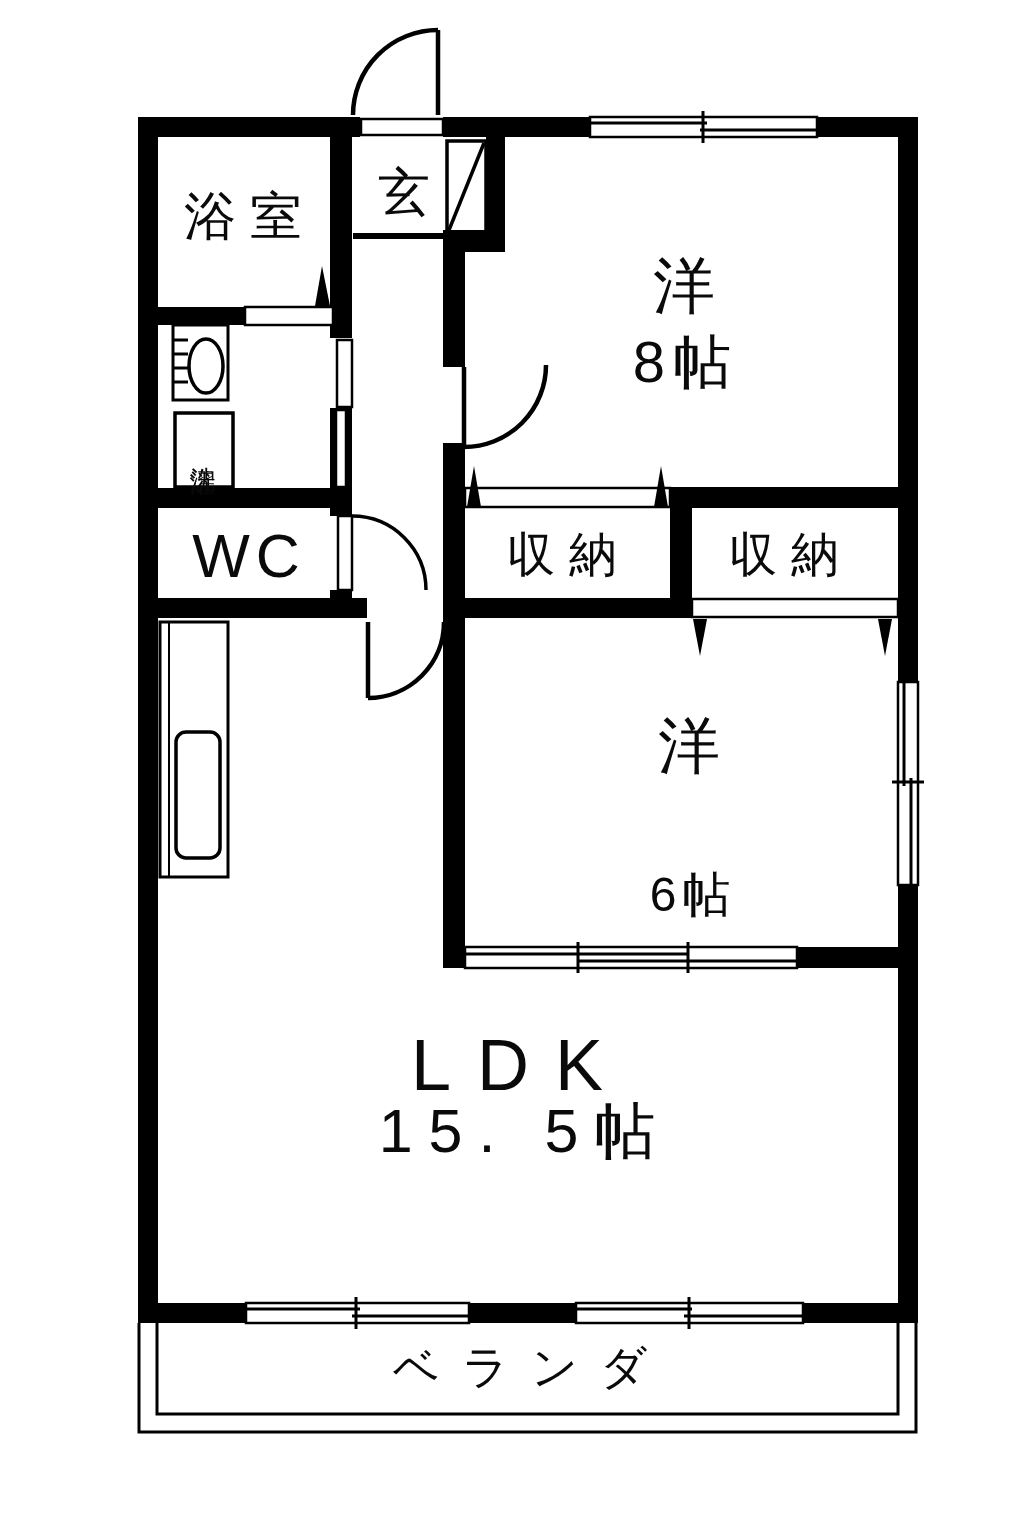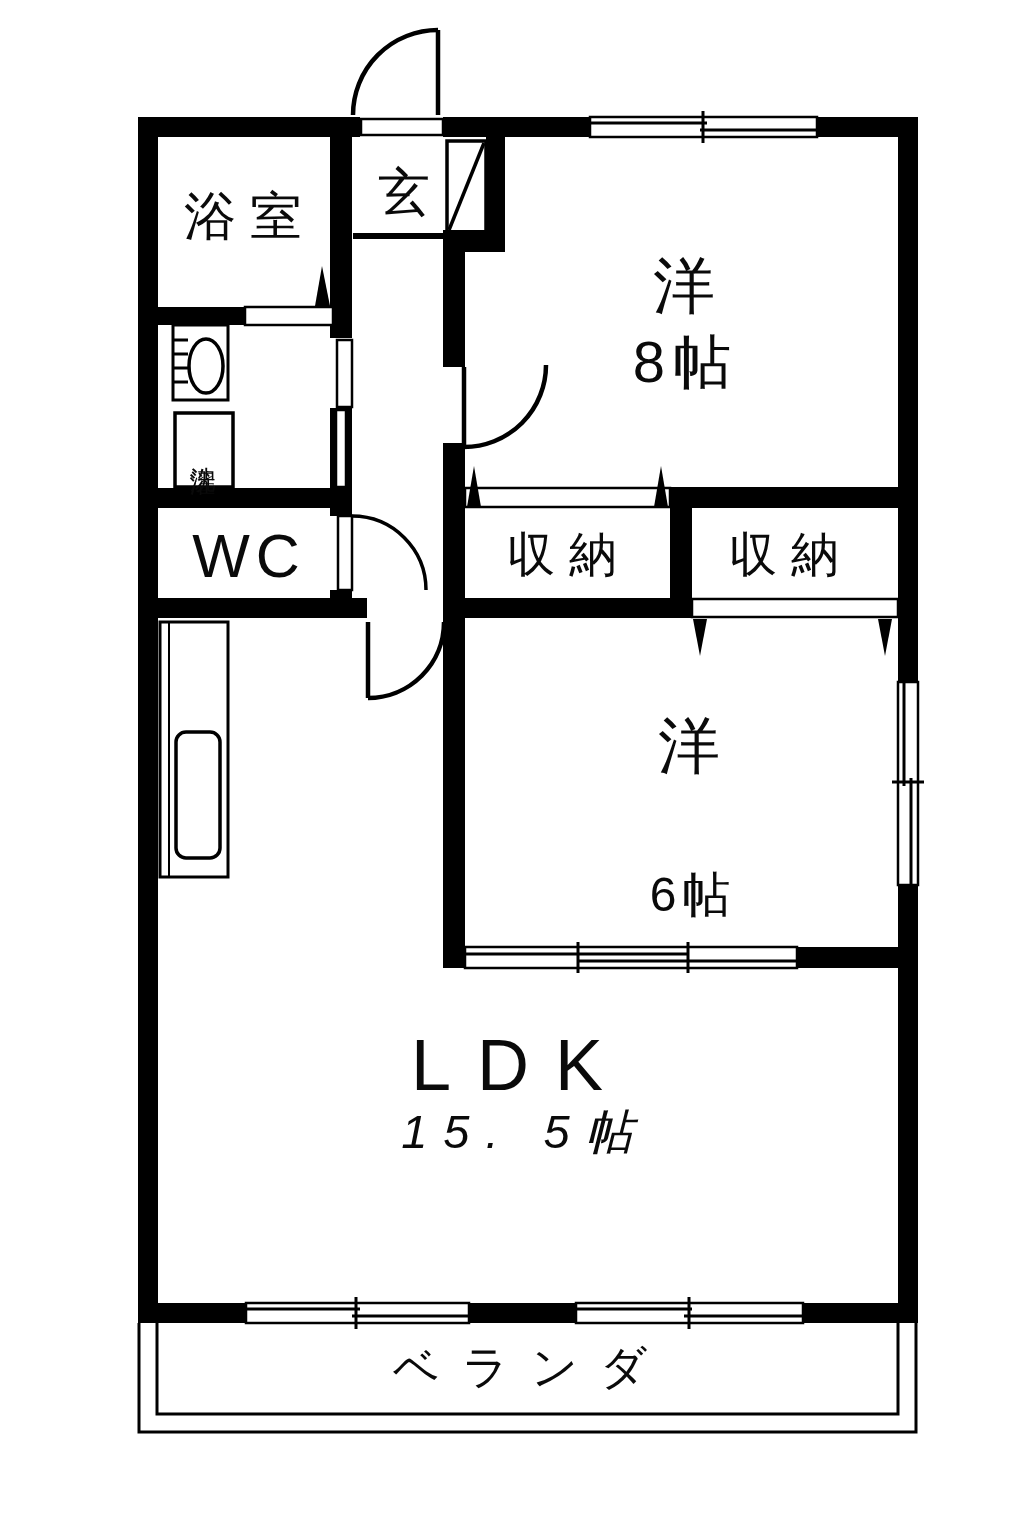--- a/index.html
+++ b/index.html
@@ -28,21 +28,21 @@
   .lbl-closet1  {left:569px;top:555px;font-size:48px;letter-spacing:14px;}
   .lbl-closet2  {left:791px;top:555px;font-size:48px;letter-spacing:14px;}
   .lbl-laundry{
     left:203px;top:450px;font-size:26px;
     writing-mode:vertical-rl;text-orientation:upright;
     letter-spacing:4px;
   }
   .lbl-r6-name  {left:689px;top:746px;font-size:62px;}
   .lbl-r6-size  {left:693px;top:850px;font-size:48px;letter-spacing:6px;margin-top:45px;}
   .lbl-ldk-name {left:520px;top:1065px;font-size:72px;letter-spacing:26px;}
-  .lbl-ldk-size {left:525px;top:1131px;font-size:47px;letter-spacing:16px;font-style:italic;}
+  .lbl-ldk-size {left:525px;top:1131px;font-size:61px;letter-spacing:16px;}
   .lbl-veranda  {left:531px;top:1367px;font-size:46px;letter-spacing:22px;text-align:center;}
 </style>
 </head>
 <body>
 
 <div id="stage">
 
   <svg id="plan-svg" width="1024" height="1536" viewBox="0 0 1024 1536">
 
     <g fill="#000000" stroke="none">

